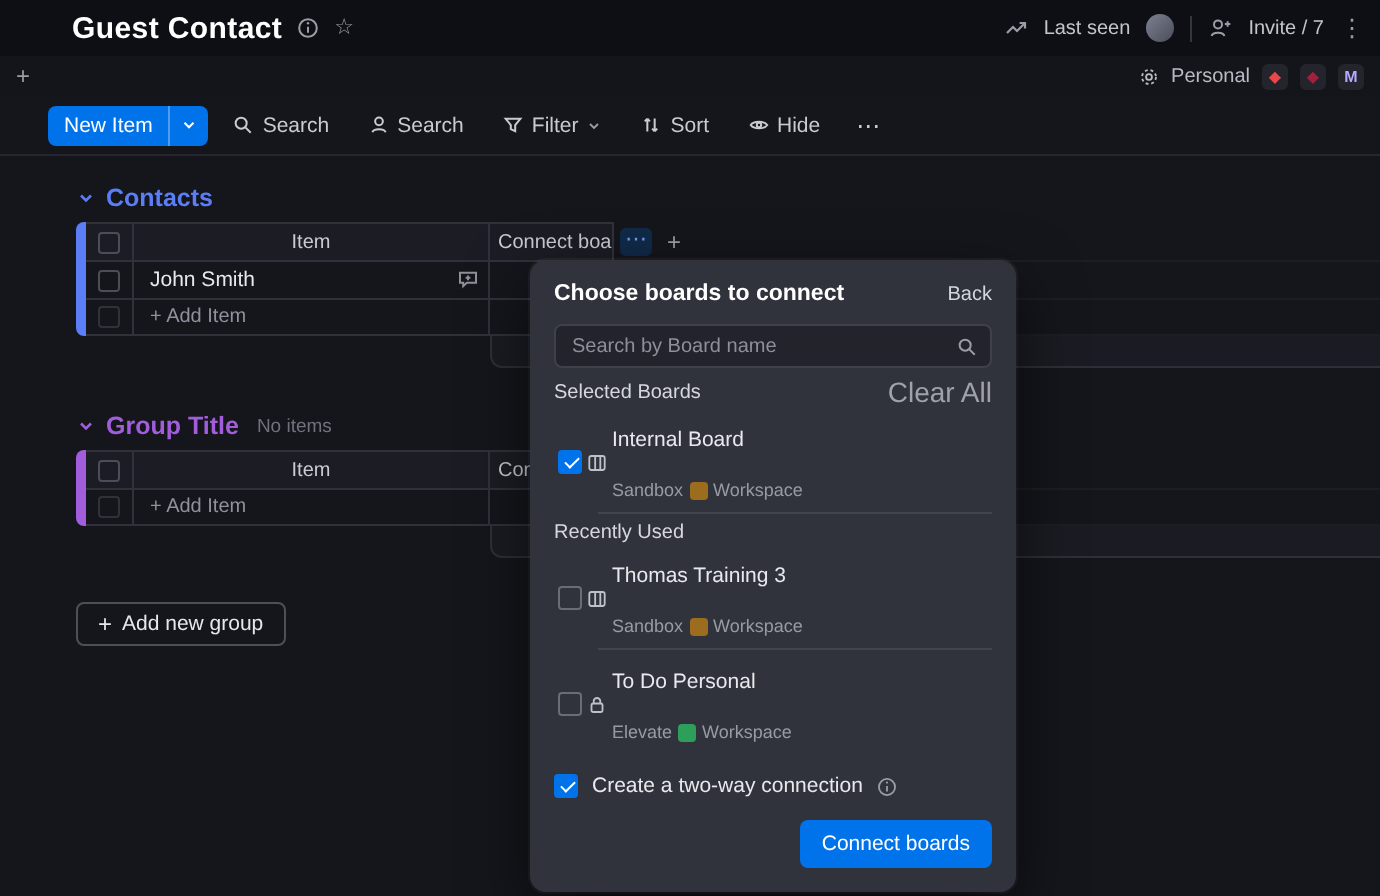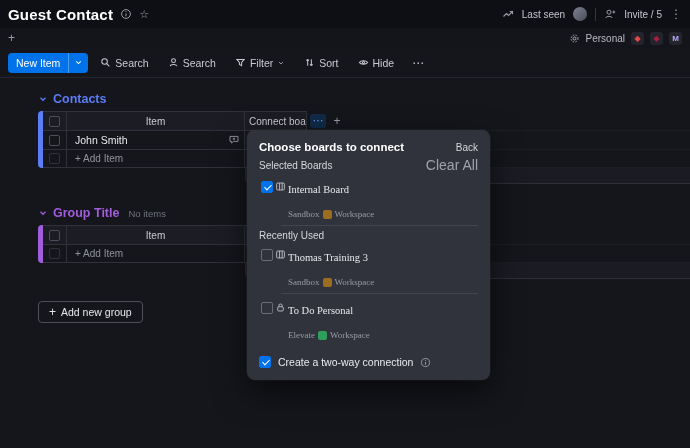--- a/index.html
+++ b/index.html
@@ -7,39 +7,39 @@
   .screen {
     position:relative; width:690px; height:448px; overflow:hidden;
     background:#15161c; color:#e7e8ec;
     font-family:"Liberation Sans", sans-serif;
   }
   svg { display:block; }
 
   
   .topbar { height:28px; background:#0e0f14; display:flex; align-items:center; justify-content:space-between; padding:0 8px; }
   .tb-left { display:flex; align-items:center; gap:7px; }
-  .page-title { font-size:15px; font-weight:bold; letter-spacing:.2px; color:#fff; }
+  .page-title { font-size:15px; font-weight:bold; letter-spacing:.2px; color:#fff;margin-left:28px; }
   .ticon { color:#9b9da6; }
   .star { font-size:11px; color:#9b9da6; line-height:1; }
   .tb-right { display:flex; align-items:center; gap:8px; color:#c3c5cd; font-size:10px; }
   .avatar { width:14px; height:14px; border-radius:50%; background:linear-gradient(135deg,#7d8190,#4a4d59); }
   .vdiv { width:1px; height:13px; background:#34353e; }
   .kebab { color:#9b9da6; font-size:12px; }
 
   
   .tabbar { height:20px; background:#14151b; display:flex; align-items:center; justify-content:space-between; padding:0 8px; }
   .tabs { display:flex; align-items:center; gap:10px; height:100%; }
   .tab { display:flex; align-items:center; gap:5px; font-size:10.5px; color:#e2e3e8; height:100%; border-bottom:2px solid #0073ea; padding:0 2px; }
   .tab-add { color:#9b9da6; font-size:12px; }
   .tabbar-right { display:flex; align-items:center; gap:6px; color:#b9bbc4; font-size:10px; }
   .app-icon { width:13px; height:13px; border-radius:3px; background:#23242c; display:flex; align-items:center; justify-content:center; font-size:8px; }
   .app-a { color:#e8474b; } .app-b { color:#a02040; } .app-c { color:#b6a7ff; font-weight:bold; }
 
   
-  .toolbar { height:30px; display:flex; align-items:center; gap:5px; padding:0 8px; border-bottom:1px solid #26272e; }
+  .toolbar { height:30px; display:flex; align-items:center; gap:5px; padding:0 24px; border-bottom:1px solid #26272e; }
   .btn-new { display:flex; align-items:center; background:#0073ea; border-radius:4px; overflow:hidden; color:#fff; font-size:10.5px; height:20px; }
   .bn-label { padding:0 8px; }
   .bn-div { width:1px; height:20px; background:rgba(255,255,255,.3); }
   .bn-chev { padding:0 5px; display:flex; align-items:center; }
   .tool-btn { display:flex; align-items:center; gap:4px; color:#c9cbd3; font-size:10.5px; padding:3px 7px; border-radius:4px; }
   .tool-more { color:#c9cbd3; font-size:12px; padding:0 6px; }
 
   
   .board { padding:6px 0 0 10px;margin-left:28px; }
   .ghead { display:flex; align-items:center; gap:5px; margin:8px 0 5px 0; }
@@ -70,31 +70,31 @@
   .bubble { position:absolute; right:4px; top:3px; }
   .add-row .item-cell { color:#8f929c; font-size:10px; }
   .add-row .cb { opacity:.5; }
   .summary-band { height:16px; width:471px; margin-left:207px; background:#1b1c23; border:1px solid #2e2f38; border-top:none; border-radius:0 0 6px 6px; }
   .gap { height:14px; }
 
   .add-group { margin:22px 0 0 0; display:inline-flex; align-items:center; gap:5px; border:1px solid #4d4f59; border-radius:4px; background:transparent; color:#e7e8ec; font-size:10.5px; padding:4px 10px; font-family:inherit; }
   .ag-plus { font-size:12px; line-height:1; color:#e7e8ec; }
 
   
-  .dialog { position:absolute; left:247px; top:130px; width:243px; background:#31333c; border-radius:8px; padding:11px 12px 12px 12px; box-shadow:0 12px 32px rgba(0,0,0,.6), 0 0 0 1px rgba(255,255,255,.05); z-index:10; }
+  .dialog { position:absolute; left:265px; top:130px; width:243px; background:#31333c; border-radius:8px; padding:11px 12px 12px 12px; box-shadow:0 12px 32px rgba(0,0,0,.6), 0 0 0 1px rgba(255,255,255,.05); z-index:10; }
   .dlg-head { display:flex; align-items:center; justify-content:space-between; }
   .dlg-title { font-size:11.5px; font-weight:bold; color:#fff; }
   .dlg-back { font-size:10px; color:#d4d6dd; }
   .dlg-search { margin-top:9px; height:22px; display:flex; align-items:center; background:#23242b; border:1px solid #3e404a; border-radius:4px; padding:0 6px; }
   .dlg-search input { flex:1; background:transparent; border:none; outline:none; color:#dfe0e5; font-size:10px; font-family:inherit; }
   .dlg-search input::placeholder { color:#8d8f99; }
   .sec-row { margin-top:4px; display:flex; align-items:center; justify-content:space-between; }
   .sec-label { font-size:10px; color:#d6d8de; }
   .clear-all { font-size:14px; color:#9fa1ab; }
-  .b-item { display:flex; align-items:flex-start; gap:2px; padding:6px 0 6px 2px;font-family:Liberation Serif, serif; }
+  .b-item { display:flex; align-items:center; gap:2px; padding:6px 0 6px 2px; }
   .dcb { width:12px; height:12px; border:1px solid #6a6c76; border-radius:2px; flex:0 0 auto; margin-top:2px; position:relative; background:transparent; }
   .dcb.checked { background:#0073ea; border-color:#0073ea; }
   .dcb.checked::after { content:""; position:absolute; left:3.5px; top:1px; width:3px; height:6px; border-right:1.5px solid #fff; border-bottom:1.5px solid #fff; transform:rotate(45deg); }
   .b-icon { margin-top:2px; color:#bfc1ca; flex:0 0 auto; }
   .b-name { font-size:10.5px; color:#e8e9ee; line-height:1.25; }
   .b-sub { display:flex; align-items:center; gap:3px; font-size:9px; color:#989aa4; margin-top:12px; }
   .ws-avatar { width:9px; height:9px; border-radius:2px; }
   .dlg-div { height:1px; background:#42444e; margin-left:22px; }
   .two-way { margin-top:10px; display:flex; align-items:center; gap:7px; }
   .tw-label { font-size:10.5px; color:#e8e9ee; }
@@ -129,21 +129,21 @@
       <span class="avatar"></span>
       <span class="vdiv"></span>
       <span class="ticon">
         <svg width="12" height="12" viewBox="0 0 12 12" fill="none" stroke="currentColor" stroke-width="1">
             <circle cx="5" cy="4.2" r="2"></circle>
             <path d="M1.8 10 C2.3 7.8 7.7 7.8 8.2 10"></path>
             <line x1="9.8" y1="2.6" x2="9.8" y2="5.4"></line>
             <line x1="8.4" y1="4" x2="11.2" y2="4"></line>
           </svg>
       </span>
-      <span>Invite / 5</span>
+      <span>Invite / 7</span>
       <span class="kebab">⋮</span>
     </div>
   </div>
 
   <div class="tabbar">
     <div class="tabs">
       <span class="tab-add">+</span>
     </div>
     <div class="tabbar-right">
       <span class="ticon">
@@ -316,20 +316,29 @@
       <span class="ag-plus">+</span>
       <span>Add new group</span>
     </button>
   </div>
 
   <div class="dialog">
     <div class="dlg-head">
       <span class="dlg-title">Choose boards to connect</span>
       <span class="dlg-back">Back</span>
     </div>
+    <div class="dlg-search">
+      <input type="text" placeholder="Search by Board name" style="">
+      <span>
+        <svg width="11" height="11" viewBox="0 0 12 12" fill="none" stroke="#9b9da6" stroke-width="1.1">
+            <circle cx="5" cy="5" r="3"></circle>
+            <line x1="7.3" y1="7.3" x2="10.2" y2="10.2"></line>
+          </svg>
+      </span>
+    </div>
 
     <div class="sec-row">
       <span class="sec-label">Selected Boards</span>
       <span class="clear-all">Clear All</span>
     </div>
 
     <div class="b-item">
       <span class="dcb checked"></span>
       <span class="b-icon">
         <svg width="11" height="11" viewBox="0 0 12 12" fill="none" stroke="#bfc1ca" stroke-width="1">
@@ -396,15 +405,18 @@
       <span class="tw-label">Create a two-way connection</span>
       <span>
         <svg width="11" height="11" viewBox="0 0 12 12" fill="none" stroke="#9b9da6" stroke-width="1">
             <circle cx="6" cy="6" r="4.4"></circle>
             <line x1="6" y1="5.4" x2="6" y2="8.4"></line>
             <circle cx="6" cy="3.6" r="0.6" fill="#9b9da6" stroke="none"></circle>
           </svg>
       </span>
     </div>
 
+    <div class="dlg-footer">
+      <button class="btn-connect">Connect boards</button>
+    </div>
   </div>
 
 </div>
 
 </body></html>

